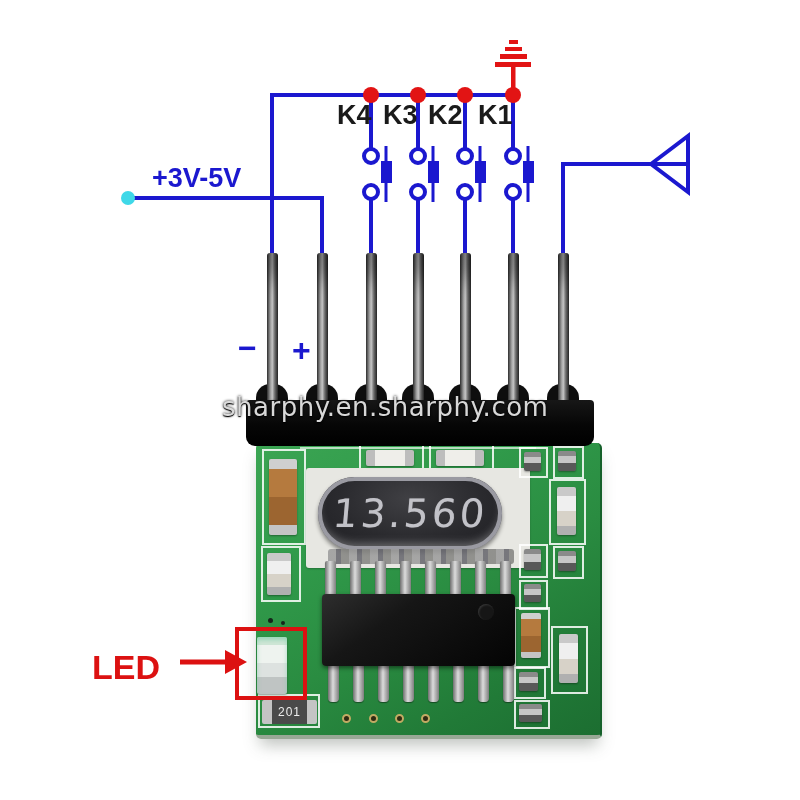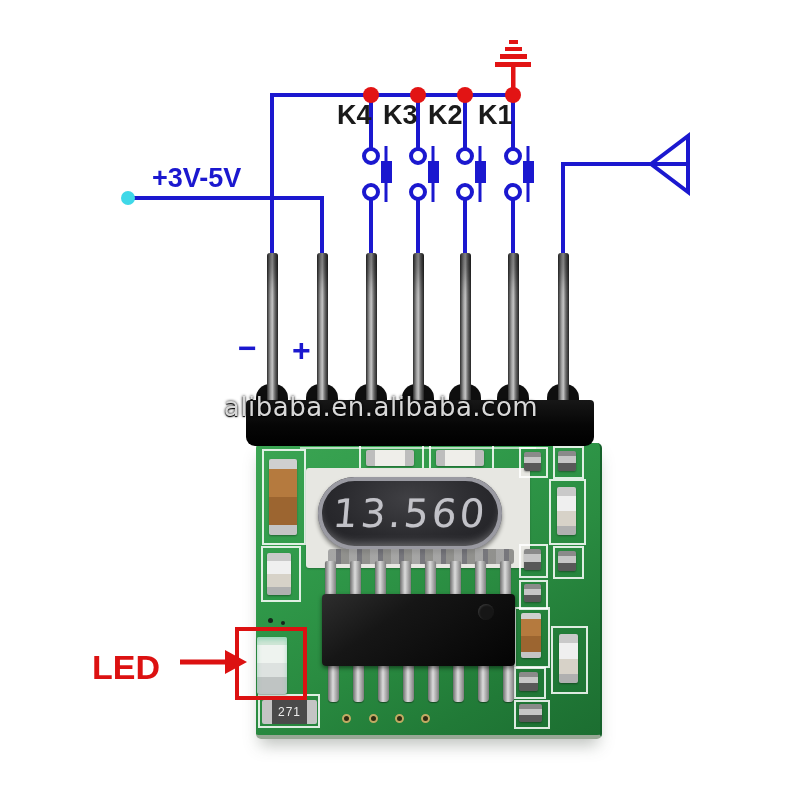--- a/index.html
+++ b/index.html
@@ -120,21 +120,21 @@
   <div class="silk" style="left:551px;top:626px;width:33px;height:64px;"></div>
   <div class="smd smd-v" style="left:559px;top:634px;width:19px;height:49px;"></div>
   <div class="silk" style="left:514px;top:667px;width:28px;height:28px;"></div>
   <div class="smd smd-dark" style="left:519px;top:672px;width:19px;height:19px;"></div>
   <div class="silk" style="left:514px;top:700px;width:32px;height:25px;"></div>
   <div class="smd smd-dark" style="left:519px;top:704px;width:23px;height:18px;"></div>
 
   <div class="led-body"></div>
   <div class="silk" style="left:258px;top:694px;width:58px;height:30px;"></div>
   <div class="r201">
-    <span>271</span>
+    <span>201</span>
   </div>
   <div class="via" style="left:342px;top:714px;"></div>
   <div class="via" style="left:369px;top:714px;"></div>
   <div class="via" style="left:395px;top:714px;"></div>
   <div class="via" style="left:421px;top:714px;"></div>
   <div class="debris" style="left:268px;top:618px;width:5px;height:5px;"></div>
   <div class="debris" style="left:281px;top:621px;width:4px;height:4px;"></div>
 
   <div class="bump" style="left:256px;"></div>
   <div class="bump" style="left:306px;"></div>
@@ -144,21 +144,21 @@
   <div class="bump" style="left:497px;"></div>
   <div class="bump" style="left:547px;"></div>
   <div class="pin" style="left:267px;"></div>
   <div class="pin" style="left:317px;"></div>
   <div class="pin" style="left:366px;"></div>
   <div class="pin" style="left:413px;"></div>
   <div class="pin" style="left:460px;"></div>
   <div class="pin" style="left:508px;"></div>
   <div class="pin" style="left:558px;"></div>
   <div class="header-bar"></div>
-  <div class="watermark">alibaba.en.alibaba.com</div>
+  <div class="watermark">sharphy.en.sharphy.com</div>
 
   <svg class="overlay" width="800" height="800" viewBox="0 0 800 800">
 
     <g fill="none" stroke-width="4" stroke="#1b18cf">
       <polyline points="272,253 272,95 517,95"></polyline>
       <polyline points="128,198 322,198 322,253"></polyline>
       <polyline points="563,253 563,164 688,164"></polyline>
       <polygon points="651,164 688,136 688,192"></polygon>
 
       <g>

